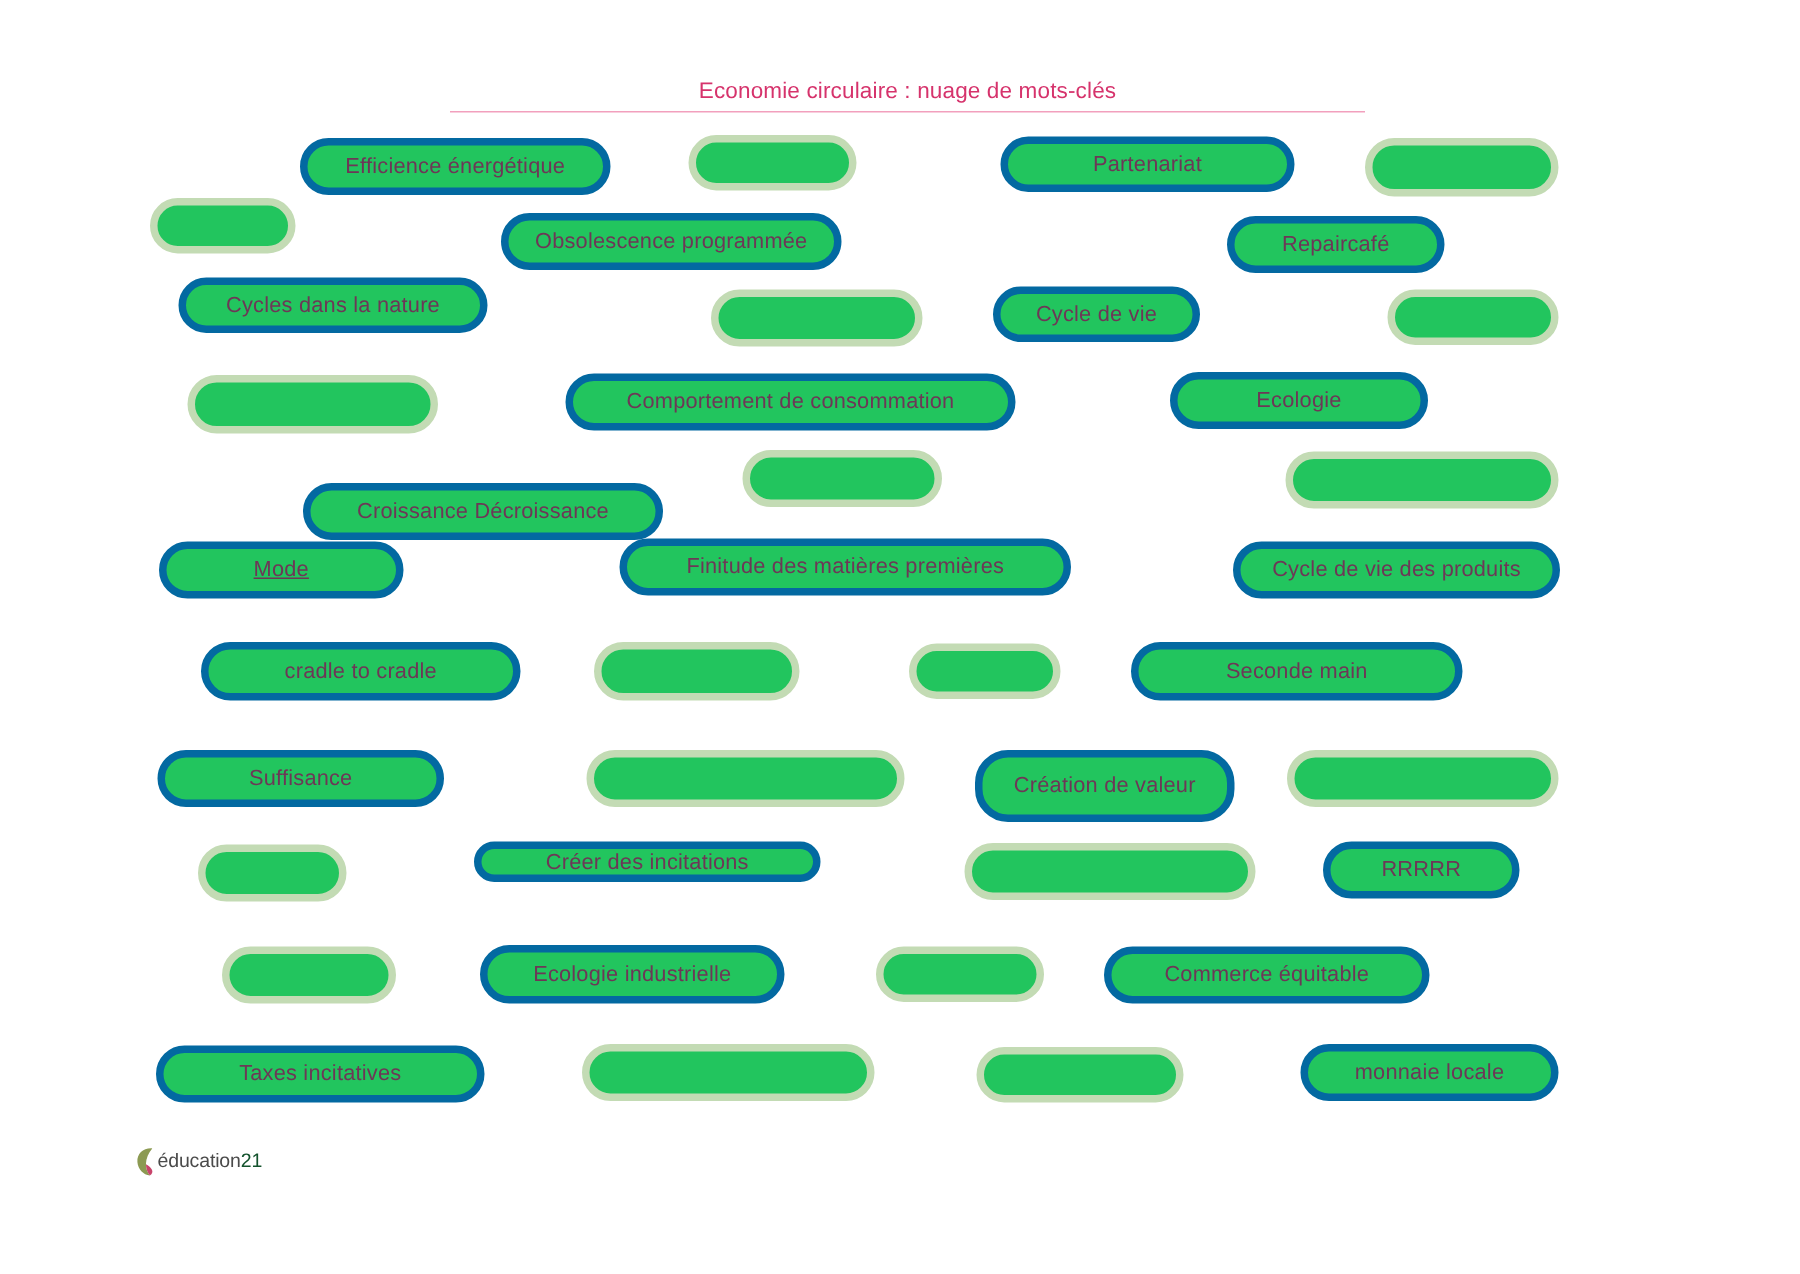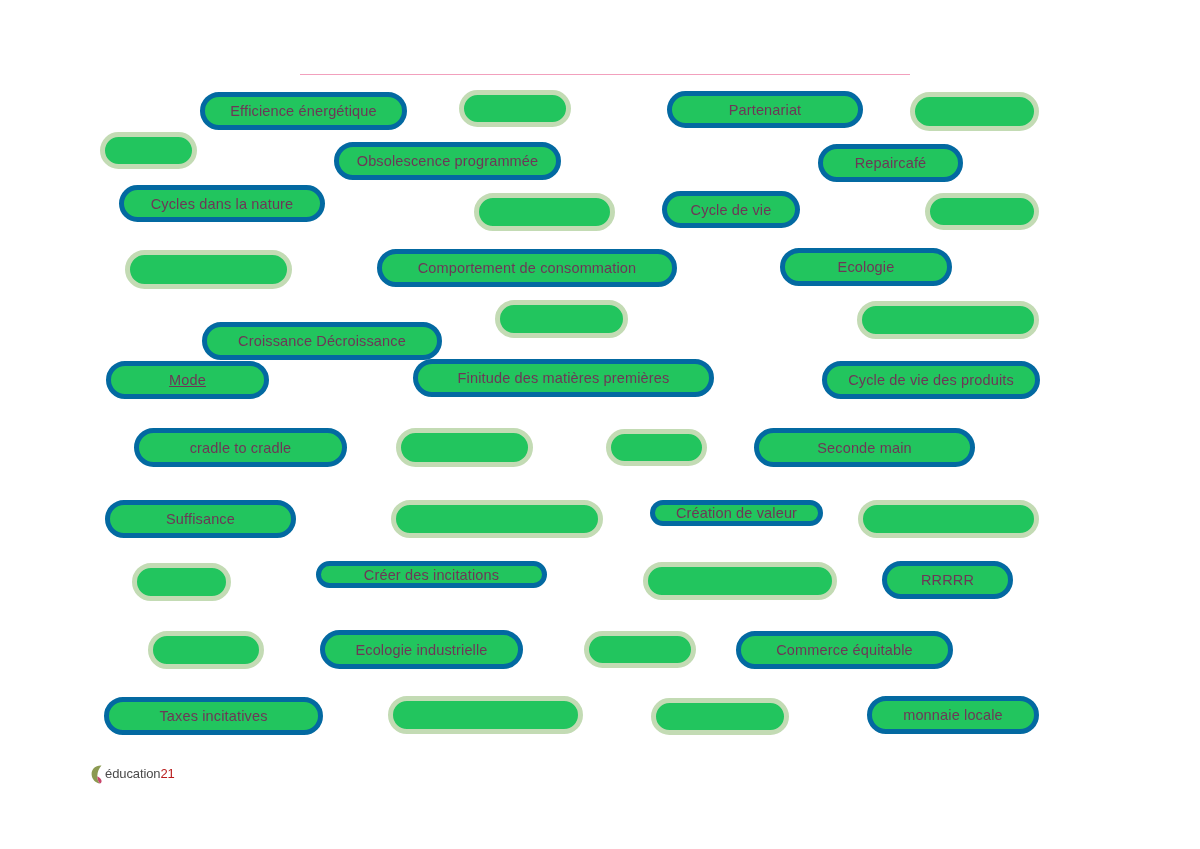--- a/index.html
+++ b/index.html
@@ -84,29 +84,30 @@
     position: absolute;
     left: 15px;
     top: 3px;
     font-size: 13px;
     color: #4a4a4a;
     font-family: "Liberation Sans", sans-serif;
     letter-spacing: -0.1px;
     white-space: nowrap;
   }
   #logo-21 {
-    color: #b91c1c;
+    color: #14532d;
   }
 </style>
 </head>
 <body>
 
 <div id="page">
   <div id="sheet">
 
+    <div id="page-title">Economie circulaire : nuage de mots-clés</div>
 
     <div id="title-rule"></div>
 
     <div id="pill-layer">
         <div class="pill" style="left: 200px; top: 92px; width: 207px; height: 38px;">
           <span>Efficience énergétique</span>
         </div>
         <div class="pill empty" style="left: 459px; top: 90px; width: 112px; height: 37px;">
           <span></span>
         </div>
@@ -175,21 +176,21 @@
         </div>
         <div class="pill" style="left: 754px; top: 428px; width: 221px; height: 39px;">
           <span>Seconde main</span>
         </div>
         <div class="pill" style="left: 105px; top: 500px; width: 191px; height: 38px;">
           <span>Suffisance</span>
         </div>
         <div class="pill empty" style="left: 391px; top: 500px; width: 212px; height: 38px;">
           <span></span>
         </div>
-        <div class="pill" style="left: 650px; top: 500px; width: 173px; height: 26px;">
+        <div class="pill" style="left: 650px; top: 500px; width: 173px; height: 48px;">
           <span>Création de valeur</span>
         </div>
         <div class="pill empty" style="left: 858px; top: 500px; width: 181px; height: 38px;">
           <span></span>
         </div>
         <div class="pill empty" style="left: 132px; top: 563px; width: 99px; height: 38px;">
           <span></span>
         </div>
         <div class="pill" style="left: 316px; top: 561px; width: 231px; height: 27px;">
           <span>Créer des incitations</span>

